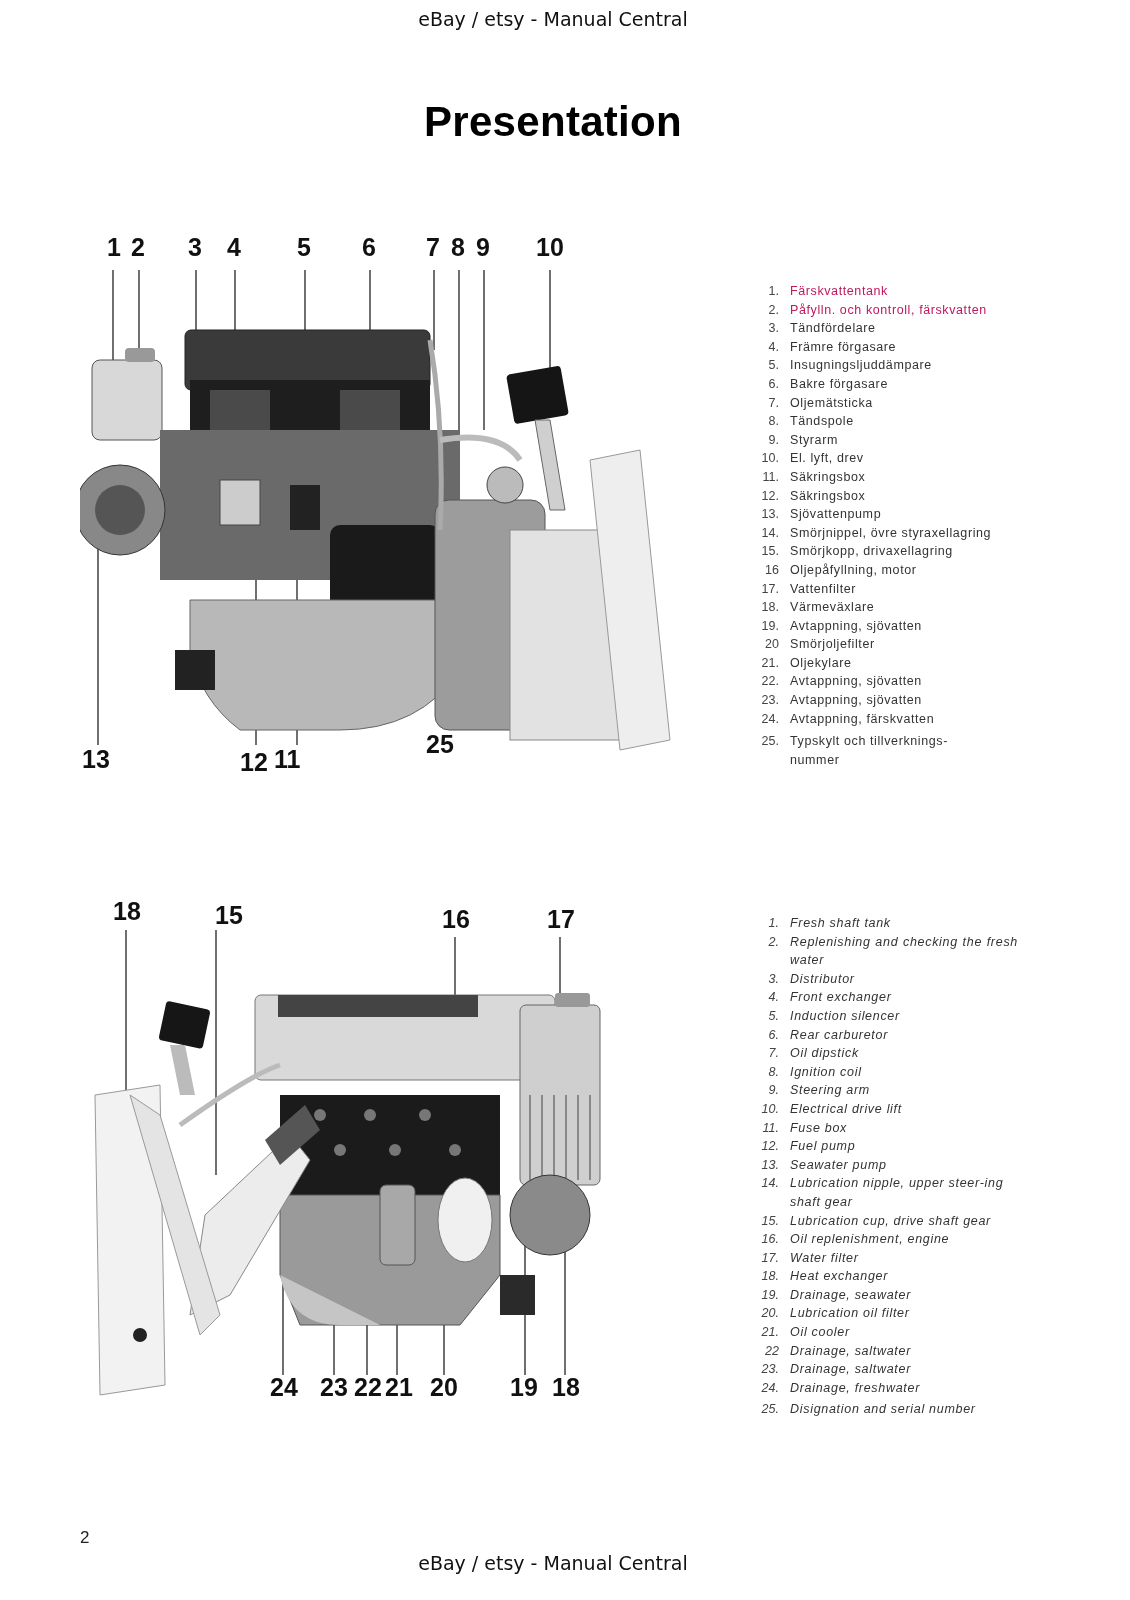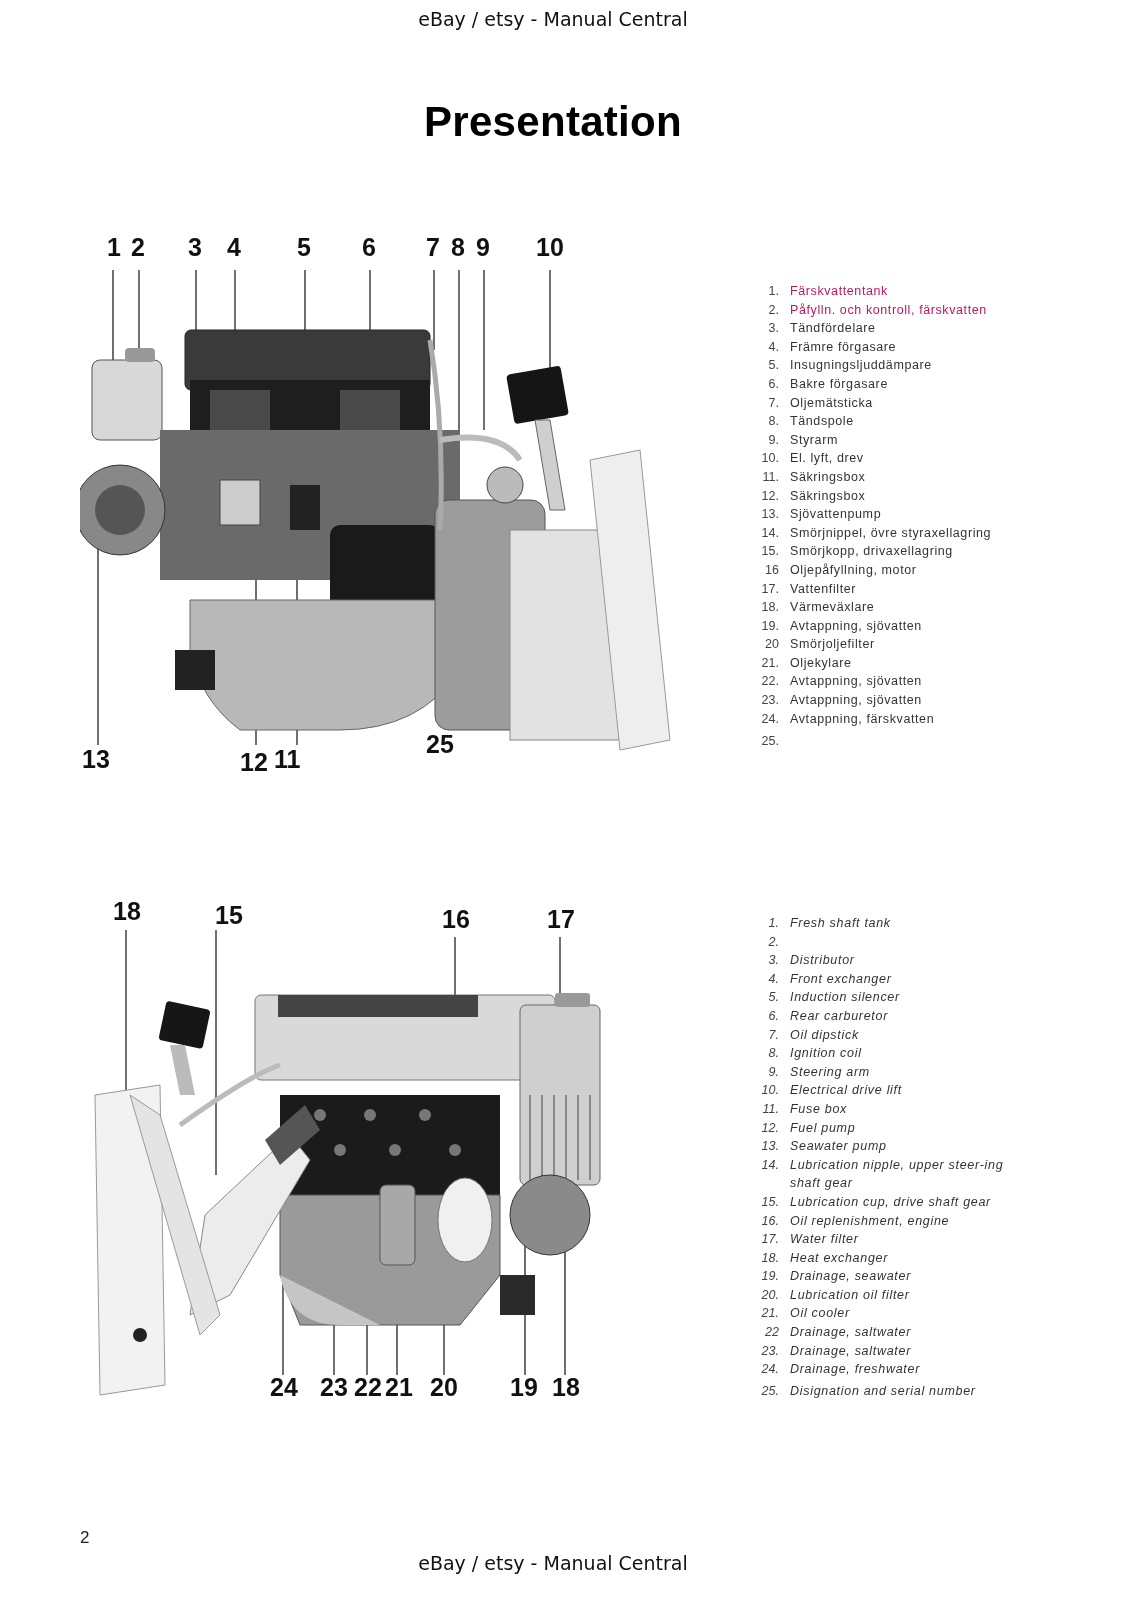--- a/index.html
+++ b/index.html
@@ -181,20 +181,21 @@
   <div class="row">
       <span class="num">23.</span>
       <span class="txt">Avtappning, sjövatten</span>
     </div>
   <div class="row">
       <span class="num">24.</span>
       <span class="txt">Avtappning, färskvatten</span>
     </div>
   <div class="row" style="margin-top:4px; width:230px;">
       <span class="num">25.</span>
+      <span class="txt">Typskylt och tillverknings-nummer</span>
     </div>
 </div>
 
 <div class="figure" style="left:80px; top:895px; width:600px; height:520px;">
   <svg width="600" height="520" viewBox="0 0 600 520">
     <g stroke="#222" stroke-width="1.3">
       <line x1="46" y1="35" x2="46" y2="210"></line>
       <line x1="136" y1="35" x2="136" y2="280"></line>
       <line x1="375" y1="42" x2="375" y2="125"></line>
       <line x1="480" y1="42" x2="480" y2="115"></line>
@@ -253,20 +254,21 @@
   <span class="callout" style="left:472px; top:478px;">18</span>
 </div>
 
 <div class="legend en" style="left:756px; top:914px; width:262px;">
   <div class="row">
       <span class="num">1.</span>
       <span class="txt">Fresh shaft tank</span>
     </div>
   <div class="row" style="text-align:justify;">
       <span class="num">2.</span>
+      <span class="txt">Replenishing and checking the fresh water</span>
     </div>
   <div class="row">
       <span class="num">3.</span>
       <span class="txt">Distributor</span>
     </div>
   <div class="row">
       <span class="num">4.</span>
       <span class="txt">Front exchanger</span>
     </div>
   <div class="row">

